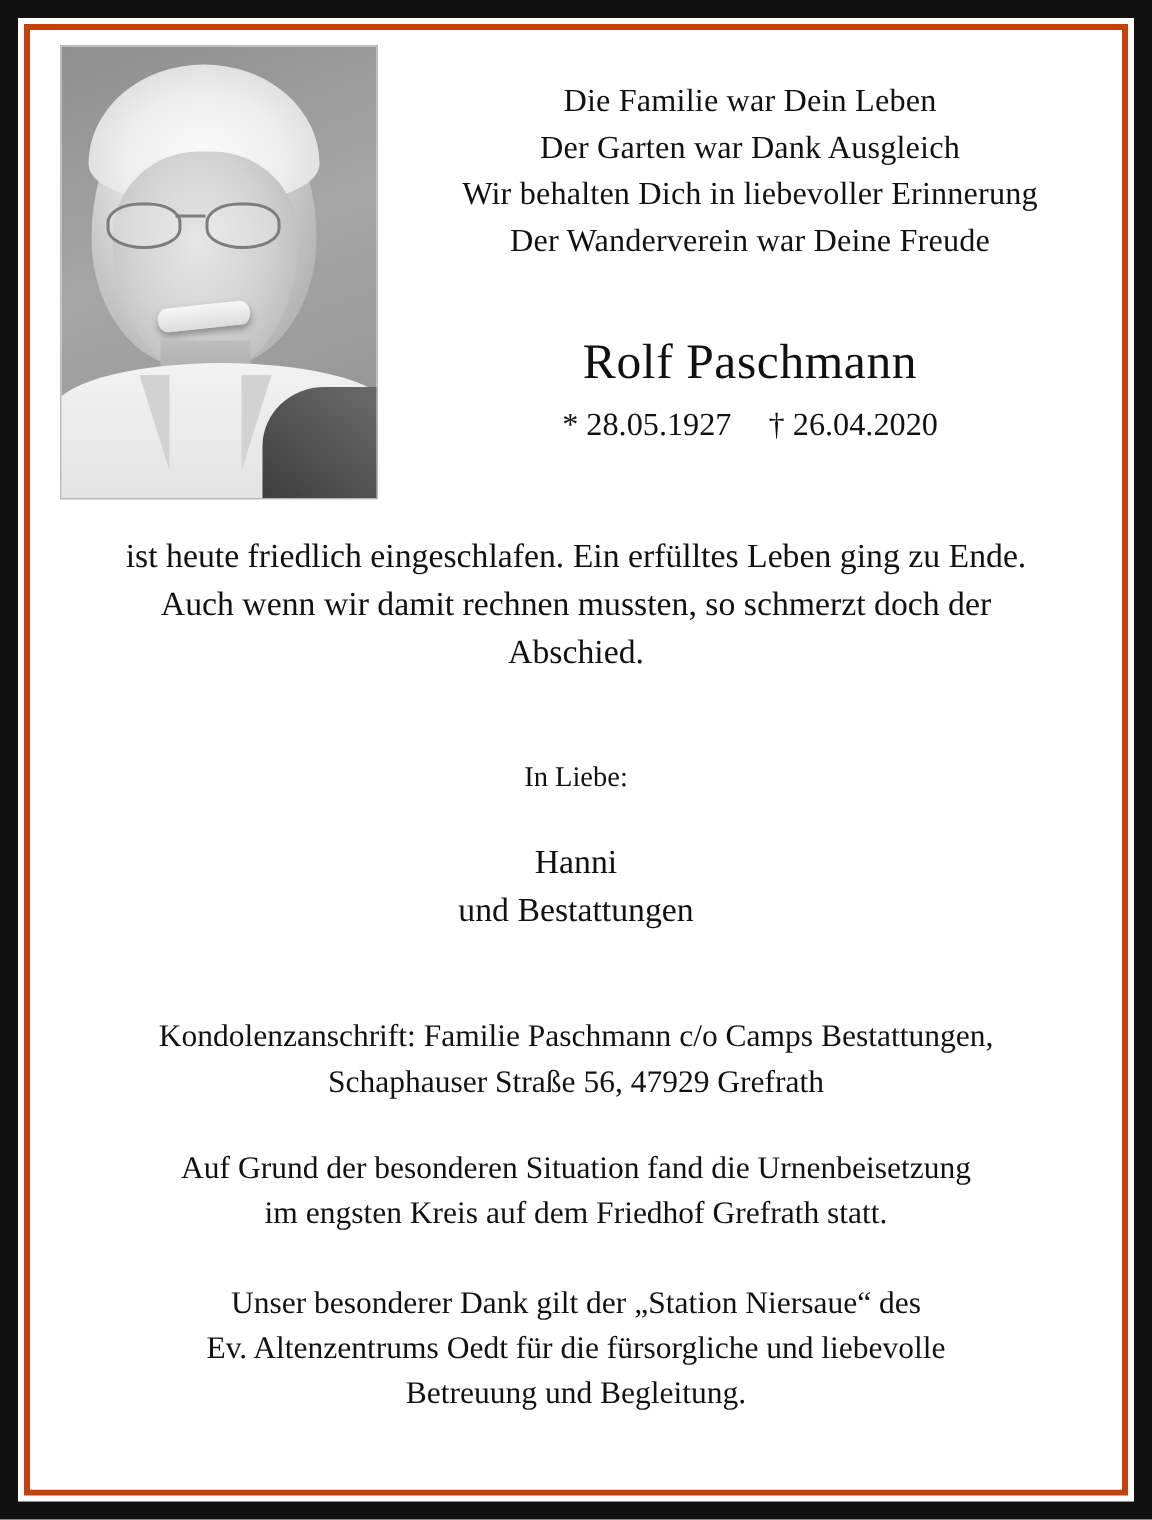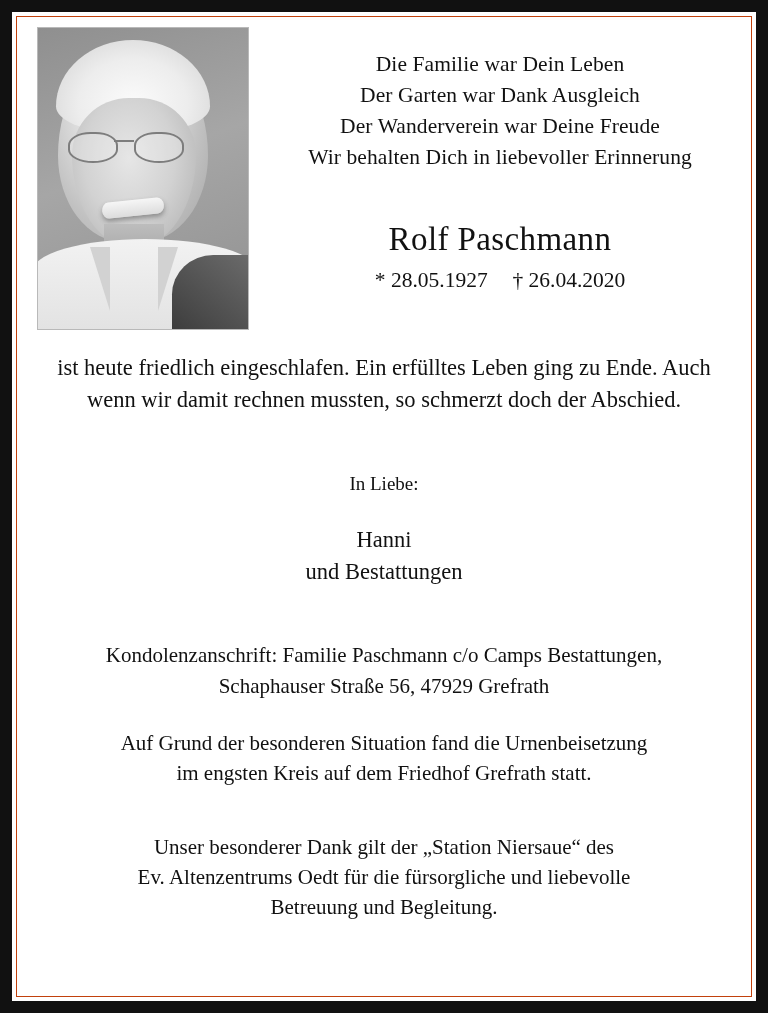--- a/index.html
+++ b/index.html
@@ -29,21 +29,21 @@
     box-sizing: border-box;
     width: 100%;
     height: 100%;
     background: #ffffff;
     padding: 4px;
   }
   .frame-rule {
     box-sizing: border-box;
     width: 100%;
     height: 100%;
-    border: 1px solid #c2410c;
+    border: 4px solid #c2410c;
     background: #fdba74;
   }
   .sheet {
     box-sizing: border-box;
     width: 100%;
     height: 100%;
     background: #ffffff;
     padding: 10px 18px 0 18px;
     display: flex;
     flex-direction: column;
@@ -222,21 +222,21 @@
     margin-top: 52px;
     font-size: 21px;
     line-height: 31px;
   }
   .burial {
     margin-top: 26px;
     font-size: 21px;
     line-height: 30px;
   }
   .thanks {
-    margin-top: 44px;
+    margin-top: 30px;
     font-size: 21px;
     line-height: 30px;
   }
 </style>
 </head>
 <body>
 
 <div class="notice">
   <div class="frame-gap">
     <div class="frame-rule">
@@ -255,22 +255,22 @@
             <div class="neck"></div>
             <div class="shirt"></div>
             <div class="collar-l"></div>
             <div class="collar-r"></div>
             <div class="jacket"></div>
           </div>
 
           <div class="head-col">
             <div class="verse-line">Die Familie war Dein Leben</div>
             <div class="verse-line">Der Garten war Dank Ausgleich</div>
+            <div class="verse-line">Wir behalten Dich in liebevoller Erinnerung</div>
             <div class="verse-line">Der Wanderverein war Deine Freude</div>
-            <div class="verse-line">Wir behalten Dich in liebevoller Erinnerung</div>
 
             <div class="deceased-name">Rolf Paschmann</div>
 
             <div class="life-dates">
               <span>*</span>
               <span>28.05.1927</span>
               <span class="gap"></span>
               <span>†</span>
               <span>26.04.2020</span>
             </div>

